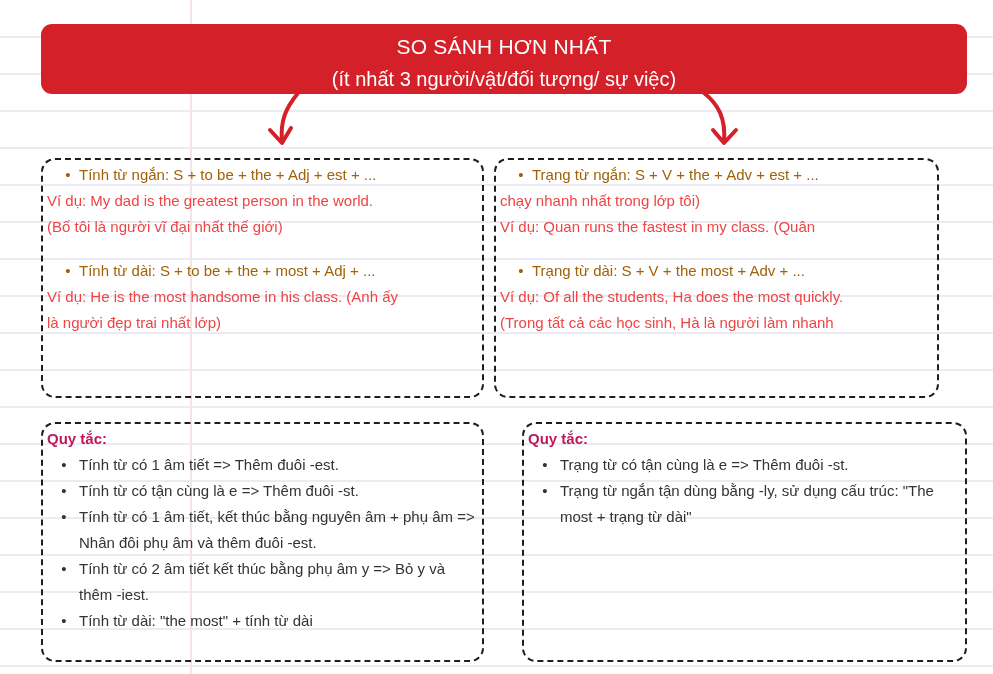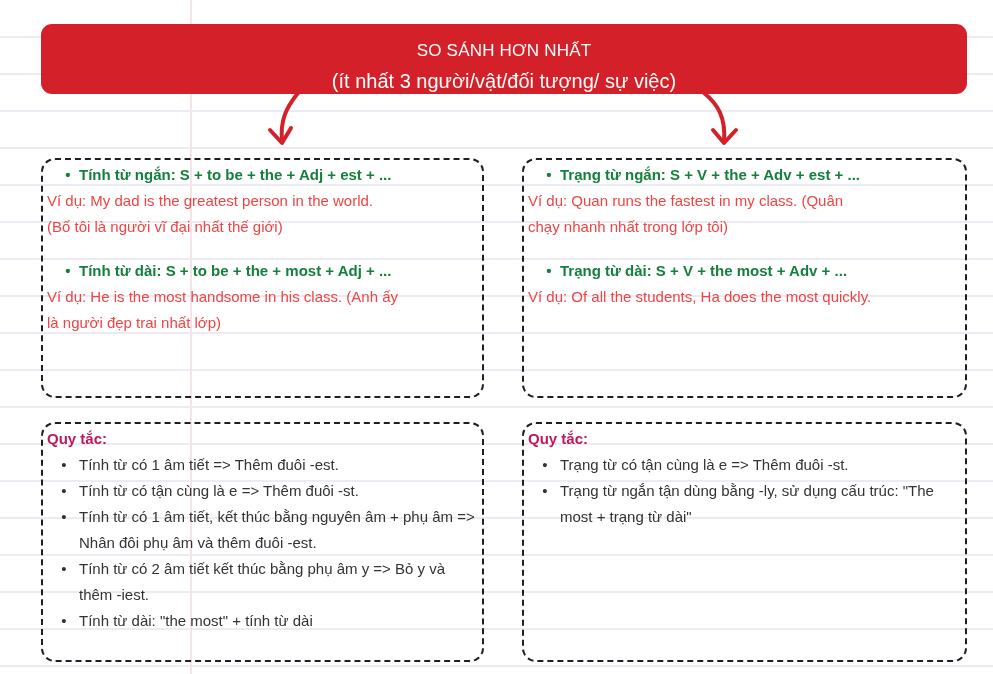--- a/index.html
+++ b/index.html
@@ -43,23 +43,23 @@
       top: 24px;
       width: 926px;
       height: 70px;
       background: #d42129;
       border-radius: 11px;
       color: #ffffff;
       text-align: center;
       z-index: 2;
     }
     .header .title {
-      font-size: 17px;
+      font-size: 21px;
       font-weight: 500;
-      margin-top: 17px;
+      margin-top: 11px;
       letter-spacing: 0.2px;
     }
     .header .subtitle {
       font-size: 20px;
       margin-top: 9px;
     }
     .arrow {
       position: absolute;
       z-index: 3;
     }
@@ -67,22 +67,22 @@
       position: absolute;
       border: 2.5px dashed #1e1e1e;
       border-radius: 14px;
       background: transparent;
       z-index: 2;
       box-sizing: border-box;
       font-size: 15px;
       line-height: 26px;
     }
     .box .bold-line {
-      font-weight: bold;
-      color: #15803d;
+      font-weight: normal;
+      color: #a16207;
       padding-left: 14px;
     }
     .box .bold-line .dot {
       display: inline-block;
       width: 22px;
       text-align: center;
     }
     .box .example {
       padding-left: 4px;
       padding-right: 4px;
@@ -144,31 +144,32 @@
   <div class="example justify">Ví dụ: My dad is the greatest person in the world.</div>
   <div class="example">(Bố tôi là người vĩ đại nhất thế giới)</div>
   <div class="spacer"></div>
   <div class="bold-line">
     <span class="dot">•</span><span>Tính từ dài: S + to be + the + most + Adj + ...</span>
   </div>
   <div class="example justify">Ví dụ: He is the most handsome in his class. (Anh ấy</div>
   <div class="example">là người đẹp trai nhất lớp)</div>
 </div>
 
-<div class="box" style="left:522px; top:158px; width:445px; height:240px; padding-top:2px;">
+<div class="box" style="left:494px; top:158px; width:445px; height:240px; padding-top:2px;">
   <div class="bold-line">
     <span class="dot">•</span><span>Trạng từ ngắn: S + V + the + Adv + est + ...</span>
   </div>
+  <div class="example">chạy nhanh nhất trong lớp tôi)</div>
   <div class="example justify">Ví dụ: Quan runs the fastest in my class. (Quân</div>
-  <div class="example">chạy nhanh nhất trong lớp tôi)</div>
   <div class="spacer"></div>
   <div class="bold-line">
     <span class="dot">•</span><span>Trạng từ dài: S + V + the most + Adv + ...</span>
   </div>
   <div class="example justify">Ví dụ: Of all the students, Ha does the most quickly.</div>
+  <div class="example justify">(Trong tất cả các học sinh, Hà là người làm nhanh</div>
 </div>
 
 <div class="box" style="left:41px; top:422px; width:443px; height:240px; padding-top:2px;">
   <div class="rule-title">Quy tắc:</div>
   <ul>
     <li><span class="bullet">•</span><span>Tính từ có 1 âm tiết =&gt; Thêm đuôi -est.</span></li>
     <li><span class="bullet">•</span><span>Tính từ có tận cùng là e =&gt; Thêm đuôi -st.</span></li>
     <li><span class="bullet">•</span><span>Tính từ có 1 âm tiết, kết thúc bằng nguyên âm + phụ âm =&gt; Nhân đôi phụ âm và thêm đuôi -est.</span></li>
     <li><span class="bullet">•</span><span>Tính từ có 2 âm tiết kết thúc bằng phụ âm y =&gt; Bỏ y và thêm -iest.</span></li>
     <li><span class="bullet">•</span><span>Tính từ dài: "the most" + tính từ dài</span></li>

